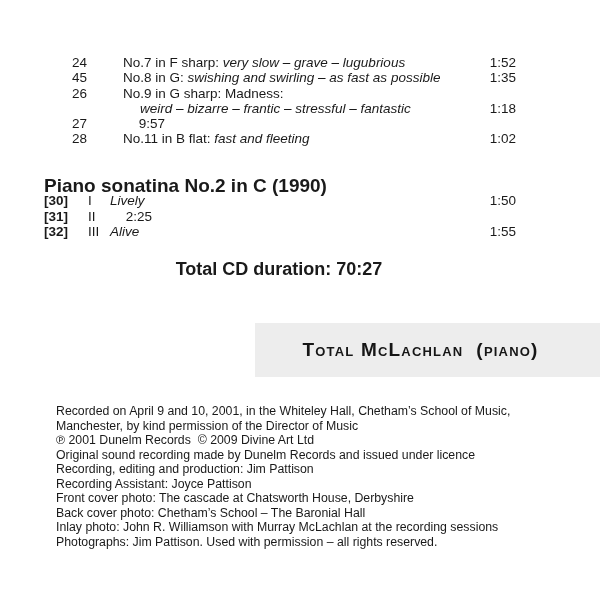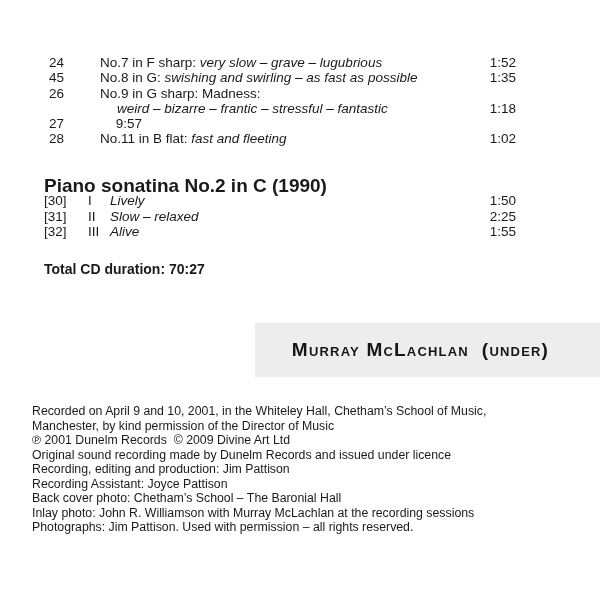--- a/index.html
+++ b/index.html
@@ -3,52 +3,52 @@
 <meta charset="utf-8">
 <style>
   html,body{margin:0;padding:0;background:#fff;}
   .page{
     position:relative;width:600px;height:600px;background:#ffffff;
     font-family:"Liberation Sans","DejaVu Sans",sans-serif;
     color:#1a1a1a;overflow:hidden;
   }
   
   .track-list{position:absolute;left:44px;top:55px;width:472px;}
-  .track-row{display:flex;height:15.3px;line-height:15.3px;font-size:13.5px;}
+  .track-row{display:flex;height:15.3px;line-height:15.3px;font-size:13.5px;margin-left:23px;}
   .col-num{width:56px;padding-left:5px;box-sizing:border-box;flex:none;}
   .col-title{flex:1;min-width:0;white-space:pre;overflow:visible;}
   .col-title.cont{padding-left:17px;}
   .col-title.indent-sm{padding-left:6px;}
   .italic{font-style:italic;}
   .col-time{width:42px;flex:none;text-align:right;}
   
   .sonatina{position:absolute;left:44px;top:178px;width:472px;}
   .son-heading{font-weight:bold;font-size:19px;line-height:15.3px;height:15.3px;}
   .son-row{display:flex;height:15.3px;line-height:15.3px;font-size:13.5px;}
-  .son-num{width:44px;flex:none;}
+  .son-num{width:44px;flex:none;font-weight:bold;}
   .son-mov{width:22px;flex:none;}
   .son-title{flex:1;min-width:0;font-style:italic;white-space:pre;}
   .son-time{width:42px;flex:none;text-align:right;}
   
   .total{
-    position:absolute;left:44px;top:262px;width:470px;text-align:left;
-    font-weight:bold;font-size:14px;line-height:15.3px;
+    position:absolute;left:44px;top:262px;width:470px;text-align:center;
+    font-weight:bold;font-size:18px;line-height:15.3px;
   }
   
   .banner{
     position:absolute;left:255px;top:323px;width:345px;height:54px;
     background:#ededed;display:flex;align-items:center;justify-content:center;
     padding-right:14px;box-sizing:border-box;
   }
   .banner-text{
     font-variant:small-caps;font-weight:bold;font-size:19px;
     letter-spacing:1.2px;white-space:pre;color:#161616;
   }
   
-  .credits{position:absolute;left:32px;top:404px;width:540px;}
+  .credits{position:absolute;left:56px;top:404px;width:540px;}
   .credits-line{font-size:12.3px;line-height:14.55px;white-space:pre;}
 </style>
 </head>
 <body>
 
 <div class="page" style="color: rgb(26, 26, 26); background: rgb(255, 255, 255);">
 
   <div class="track-list">
       <div class="track-row">
         <span class="col-num">24</span>
@@ -86,43 +86,43 @@
     <div id="sonatina-rows">
         <div class="son-row">
           <span class="son-num">[30]</span>
           <span class="son-mov">I</span>
           <span class="son-title">Lively</span>
           <span class="son-time">1:50</span>
         </div>
         <div class="son-row">
           <span class="son-num">[31]</span>
           <span class="son-mov">II</span>
-          <span class="son-title">Slow – relaxed</span>
           <span class="son-time">2:25</span>
         </div>
         <div class="son-row">
           <span class="son-num">[32]</span>
           <span class="son-mov">III</span>
           <span class="son-title">Alive</span>
           <span class="son-time">1:55</span>
         </div>
       </div>
   </div>
 
   <div class="total">Total CD duration: 70:27</div>
 
   <div class="banner" style="background: rgb(237, 237, 237);">
-    <span class="banner-text">Murray McLachlan  (under)</span>
+    <span class="banner-text">Total McLachlan  (piano)</span>
   </div>
 
   <div class="credits">
       <div class="credits-line">Recorded on April 9 and 10, 2001, in the Whiteley Hall, Chetham’s School of Music,</div>
       <div class="credits-line">Manchester, by kind permission of the Director of Music</div>
       <div class="credits-line">℗ 2001 Dunelm Records  © 2009 Divine Art Ltd</div>
       <div class="credits-line">Original sound recording made by Dunelm Records and issued under licence</div>
       <div class="credits-line">Recording, editing and production: Jim Pattison</div>
       <div class="credits-line">Recording Assistant: Joyce Pattison</div>
+      <div class="credits-line">Front cover photo: The cascade at Chatsworth House, Derbyshire</div>
       <div class="credits-line">Back cover photo: Chetham’s School – The Baronial Hall</div>
       <div class="credits-line">Inlay photo: John R. Williamson with Murray McLachlan at the recording sessions</div>
       <div class="credits-line">Photographs: Jim Pattison. Used with permission – all rights reserved.</div>
     </div>
 
 </div>
 
 </body></html>

